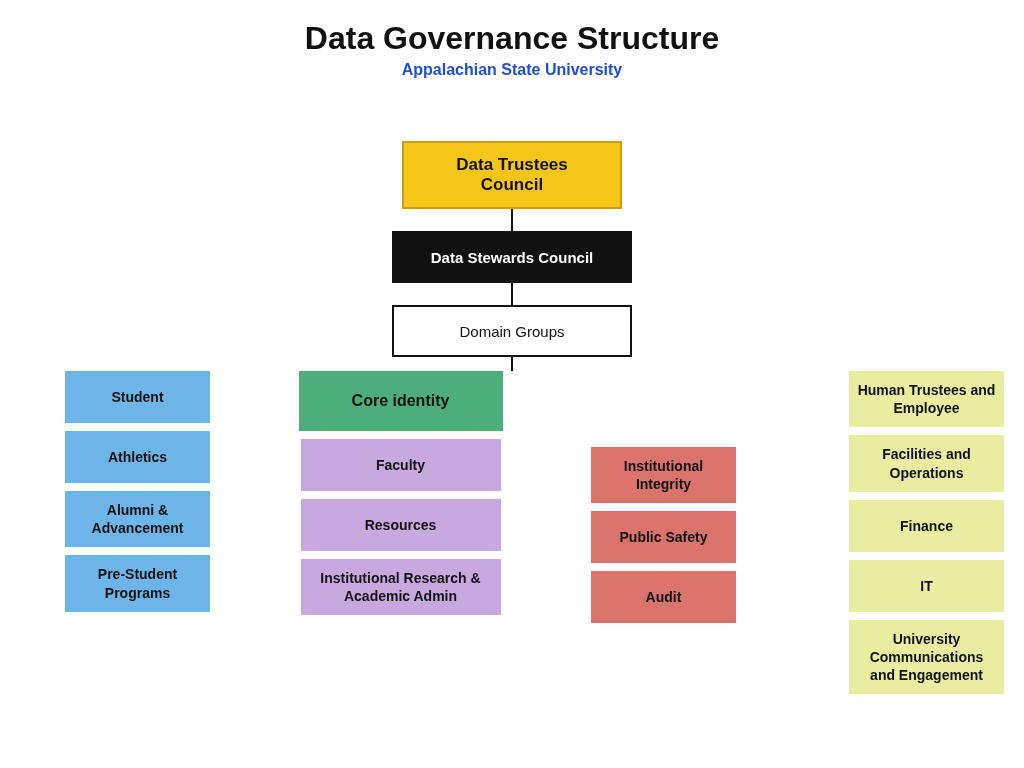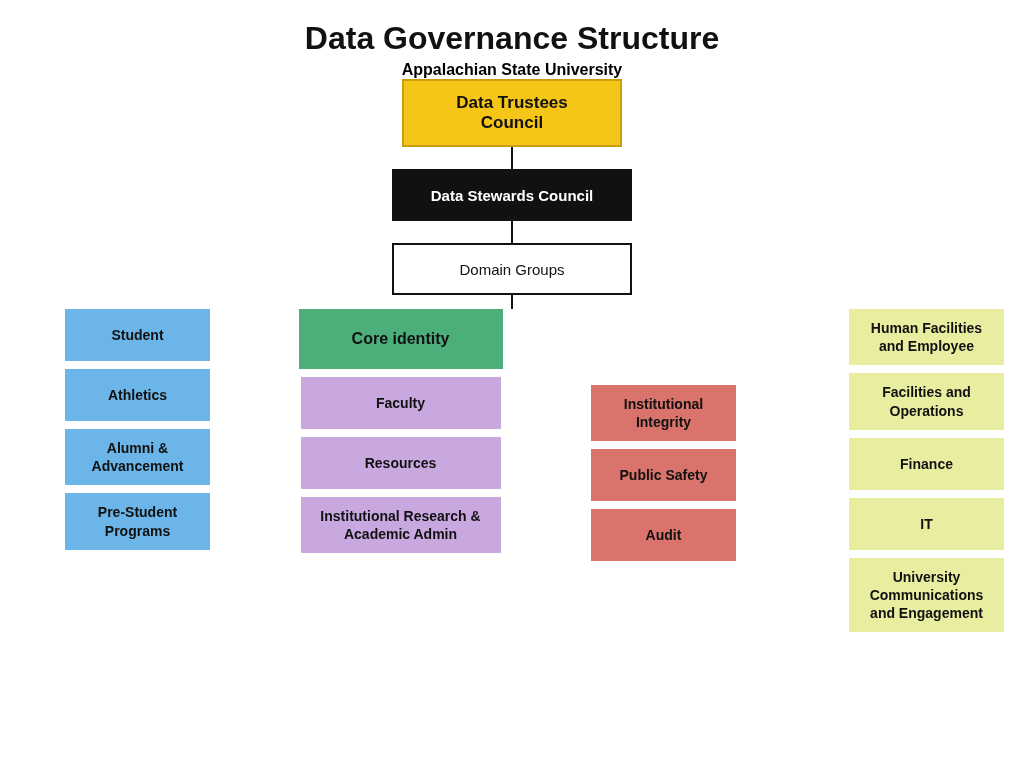--- a/index.html
+++ b/index.html
@@ -19,22 +19,23 @@
       font-size: 32px;
       font-weight: 900;
       color: #111;
       text-align: center;
       margin-bottom: 4px;
     }
 
     .subtitle {
       font-size: 16px;
       font-weight: 600;
-      color: #000000;
-      text-align: center;
+      color: #1d4ed8;
+      text-align: center;
+      margin-bottom: 18px;
     }
 
     .chart-area {
       width: 100%;
       position: relative;
       display: flex;
       flex-direction: column;
       align-items: center;
     }
 
@@ -45,20 +46,21 @@
       padding: 12px 30px;
       text-align: center;
       font-weight: 800;
       font-size: 17px;
       color: #111;
       width: 220px;
       min-height: 60px;
       display: flex;
       align-items: center;
       justify-content: center;
+      margin-top: 44px;
     }
 
     .connector-v {
       width: 2px;
       background: #111;
       height: 22px;
       margin: 0 auto;
     }
 
     
@@ -239,21 +241,21 @@
 
     <div class="col-right-mid">
 
       <div style="min-height:68px;"></div>
       <div class="box box-red">Institutional Integrity</div>
       <div class="box box-red">Public Safety</div>
       <div class="box box-red">Audit</div>
     </div>
 
     <div class="col-rightmost">
-      <div class="box box-yellow-light">Human Facilities and Employee</div>
+      <div class="box box-yellow-light">Human Trustees and Employee</div>
       <div class="box box-yellow-light">Facilities and Operations</div>
       <div class="box box-yellow-light">Finance</div>
       <div class="box box-yellow-light">IT</div>
       <div class="box box-yellow-light">University Communications and Engagement</div>
     </div>
 
   </div>
 </div>
 
 </body></html>

